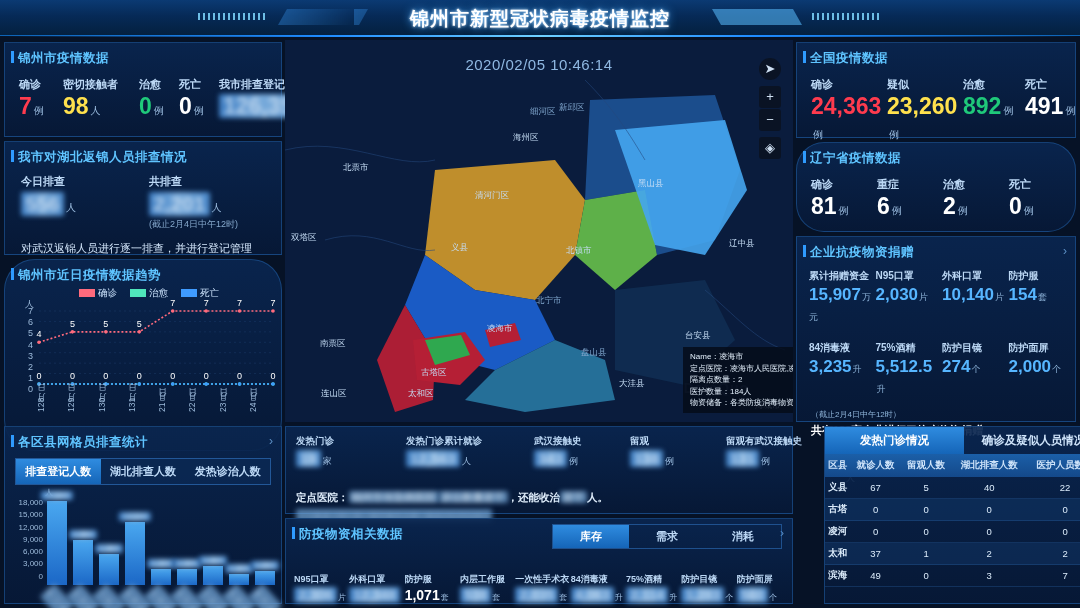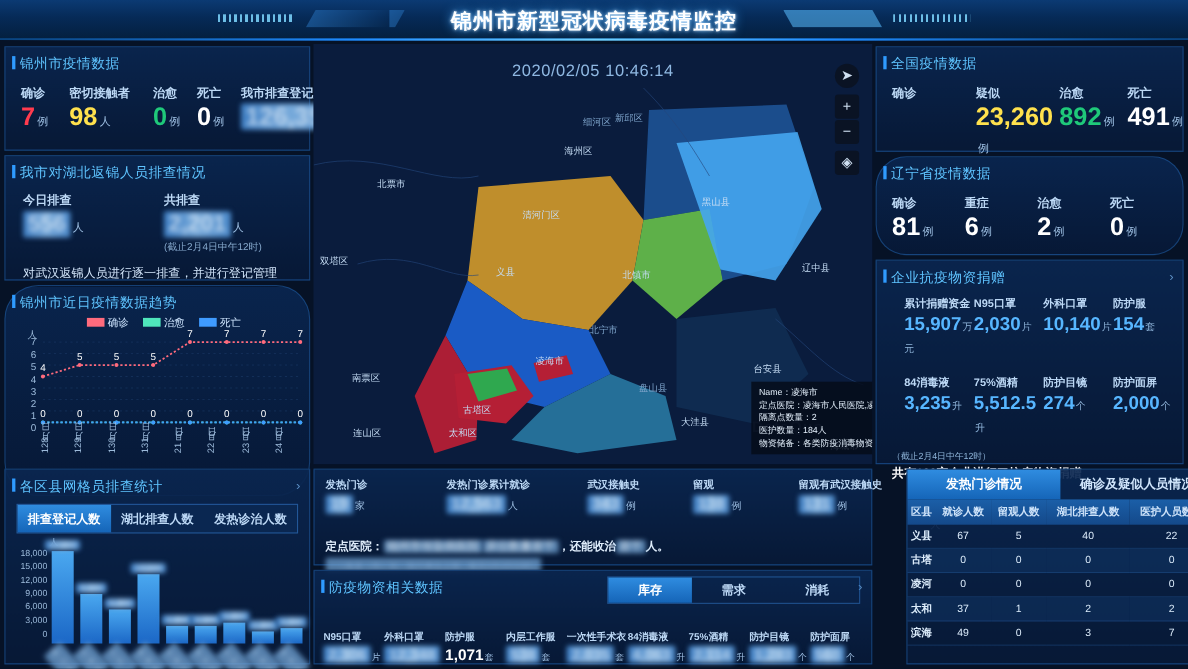--- a/index.html
+++ b/index.html
@@ -40,21 +40,21 @@
   .hdr-deco.right .slash { right: 10px; width: 90px; height:16px;
      background: linear-gradient(260deg, rgba(60,160,255,.35), rgba(60,160,255,0)); clip-path: polygon(0 0,90% 0,100% 100%,10% 100%);}
 
   
   .panel {
     position: absolute;
     background: linear-gradient(180deg, rgba(10,38,80,.92), rgba(7,25,55,.92));
     border: 1px solid rgba(32,96,168,.55);
   }
   .panel-title {
-    font-size: 12.5px; font-weight: normal; color: #5fc4ff; padding: 7px 0 0 13px;
+    font-size: 12.5px; font-weight: bold; color: #5fc4ff; padding: 7px 0 0 13px;
     position: relative; letter-spacing: .5px;
   }
   .panel-title:before {
     content: ""; position: absolute; left: 6px; top: 8px; width: 3px; height: 12px;
     background: #2f9bff;
   }
   .more-arrow {
     position: absolute; right: 8px; top: 7px; font-size: 12px; color: #5c8fc4;
   }
 
@@ -173,21 +173,21 @@
   .supply-item .lab { font-size: 9px; color: #bcd8f5; font-weight:bold; margin-bottom: 1px; }
   .supply-item .val { font-size: 14px; font-weight: bold; color:#ffffff; }
   .supply-item .val .unit { font-size: 8px; color: #9fc1e4; font-weight: normal; margin-left:1px;}
 
   
   #panel-national { left: 796px; top: 42px;  width: 280px; height: 96px; }
   #panel-province { left: 796px; top: 142px; width: 280px; height: 90px; border-radius: 28px; }
   #panel-donate   { left: 796px; top: 236px; width: 280px; height: 186px; }
   #panel-table    { left: 796px; top: 426px; width: 280px; height: 178px; margin-left: 28px; }
 
-  .donate-row { display: flex; padding: 8px 0 0 12px; margin-left: 13px; }
+  .donate-row { display: flex; padding: 8px 0 0 12px; }
   .donate-item { flex: 1; }
   .donate-item .lab { font-size: 10px; color: #bcd8f5; font-weight:bold; margin-bottom:2px;}
   .donate-item .val { font-size: 17px; font-weight: bold; color: #57b6ff; }
   .donate-item .val .unit { font-size: 9px; color: #8fb5da; font-weight:normal; margin-left:1px;}
   .donate-note1 { font-size: 8px; color: #8fb5da; padding: 12px 0 0 14px; }
   .donate-note2 { font-size: 11px; color: #ffffff; padding: 3px 0 0 14px; font-weight:bold;}
 
   .tbl-tabs { display: flex; }
   .tbl-tabs .tt { flex: 1; text-align: center; font-size: 11.5px; padding: 6px 0;
                   color: #cfe4fa; font-weight: bold; cursor: pointer;}
@@ -559,20 +559,21 @@
           <div class="val"><span class="blurred">560</span><span class="unit">个</span></div>
         </div>
       </div>
   </div>
 
   <div class="panel" id="panel-national">
     <div class="panel-title">全国疫情数据</div>
     <div class="kpis" id="national-kpis">
         <div class="kpi" style="width: 76px;">
           <div class="lab">确诊</div>
+          <div class="val c-red"><span>24,363</span><span class="unit">例</span></div>
         </div>
         <div class="kpi" style="width: 76px;">
           <div class="lab">疑似</div>
           <div class="val c-yellow"><span>23,260</span><span class="unit">例</span></div>
         </div>
         <div class="kpi" style="width: 62px;">
           <div class="lab">治愈</div>
           <div class="val c-green"><span>892</span><span class="unit">例</span></div>
         </div>
         <div class="kpi">

